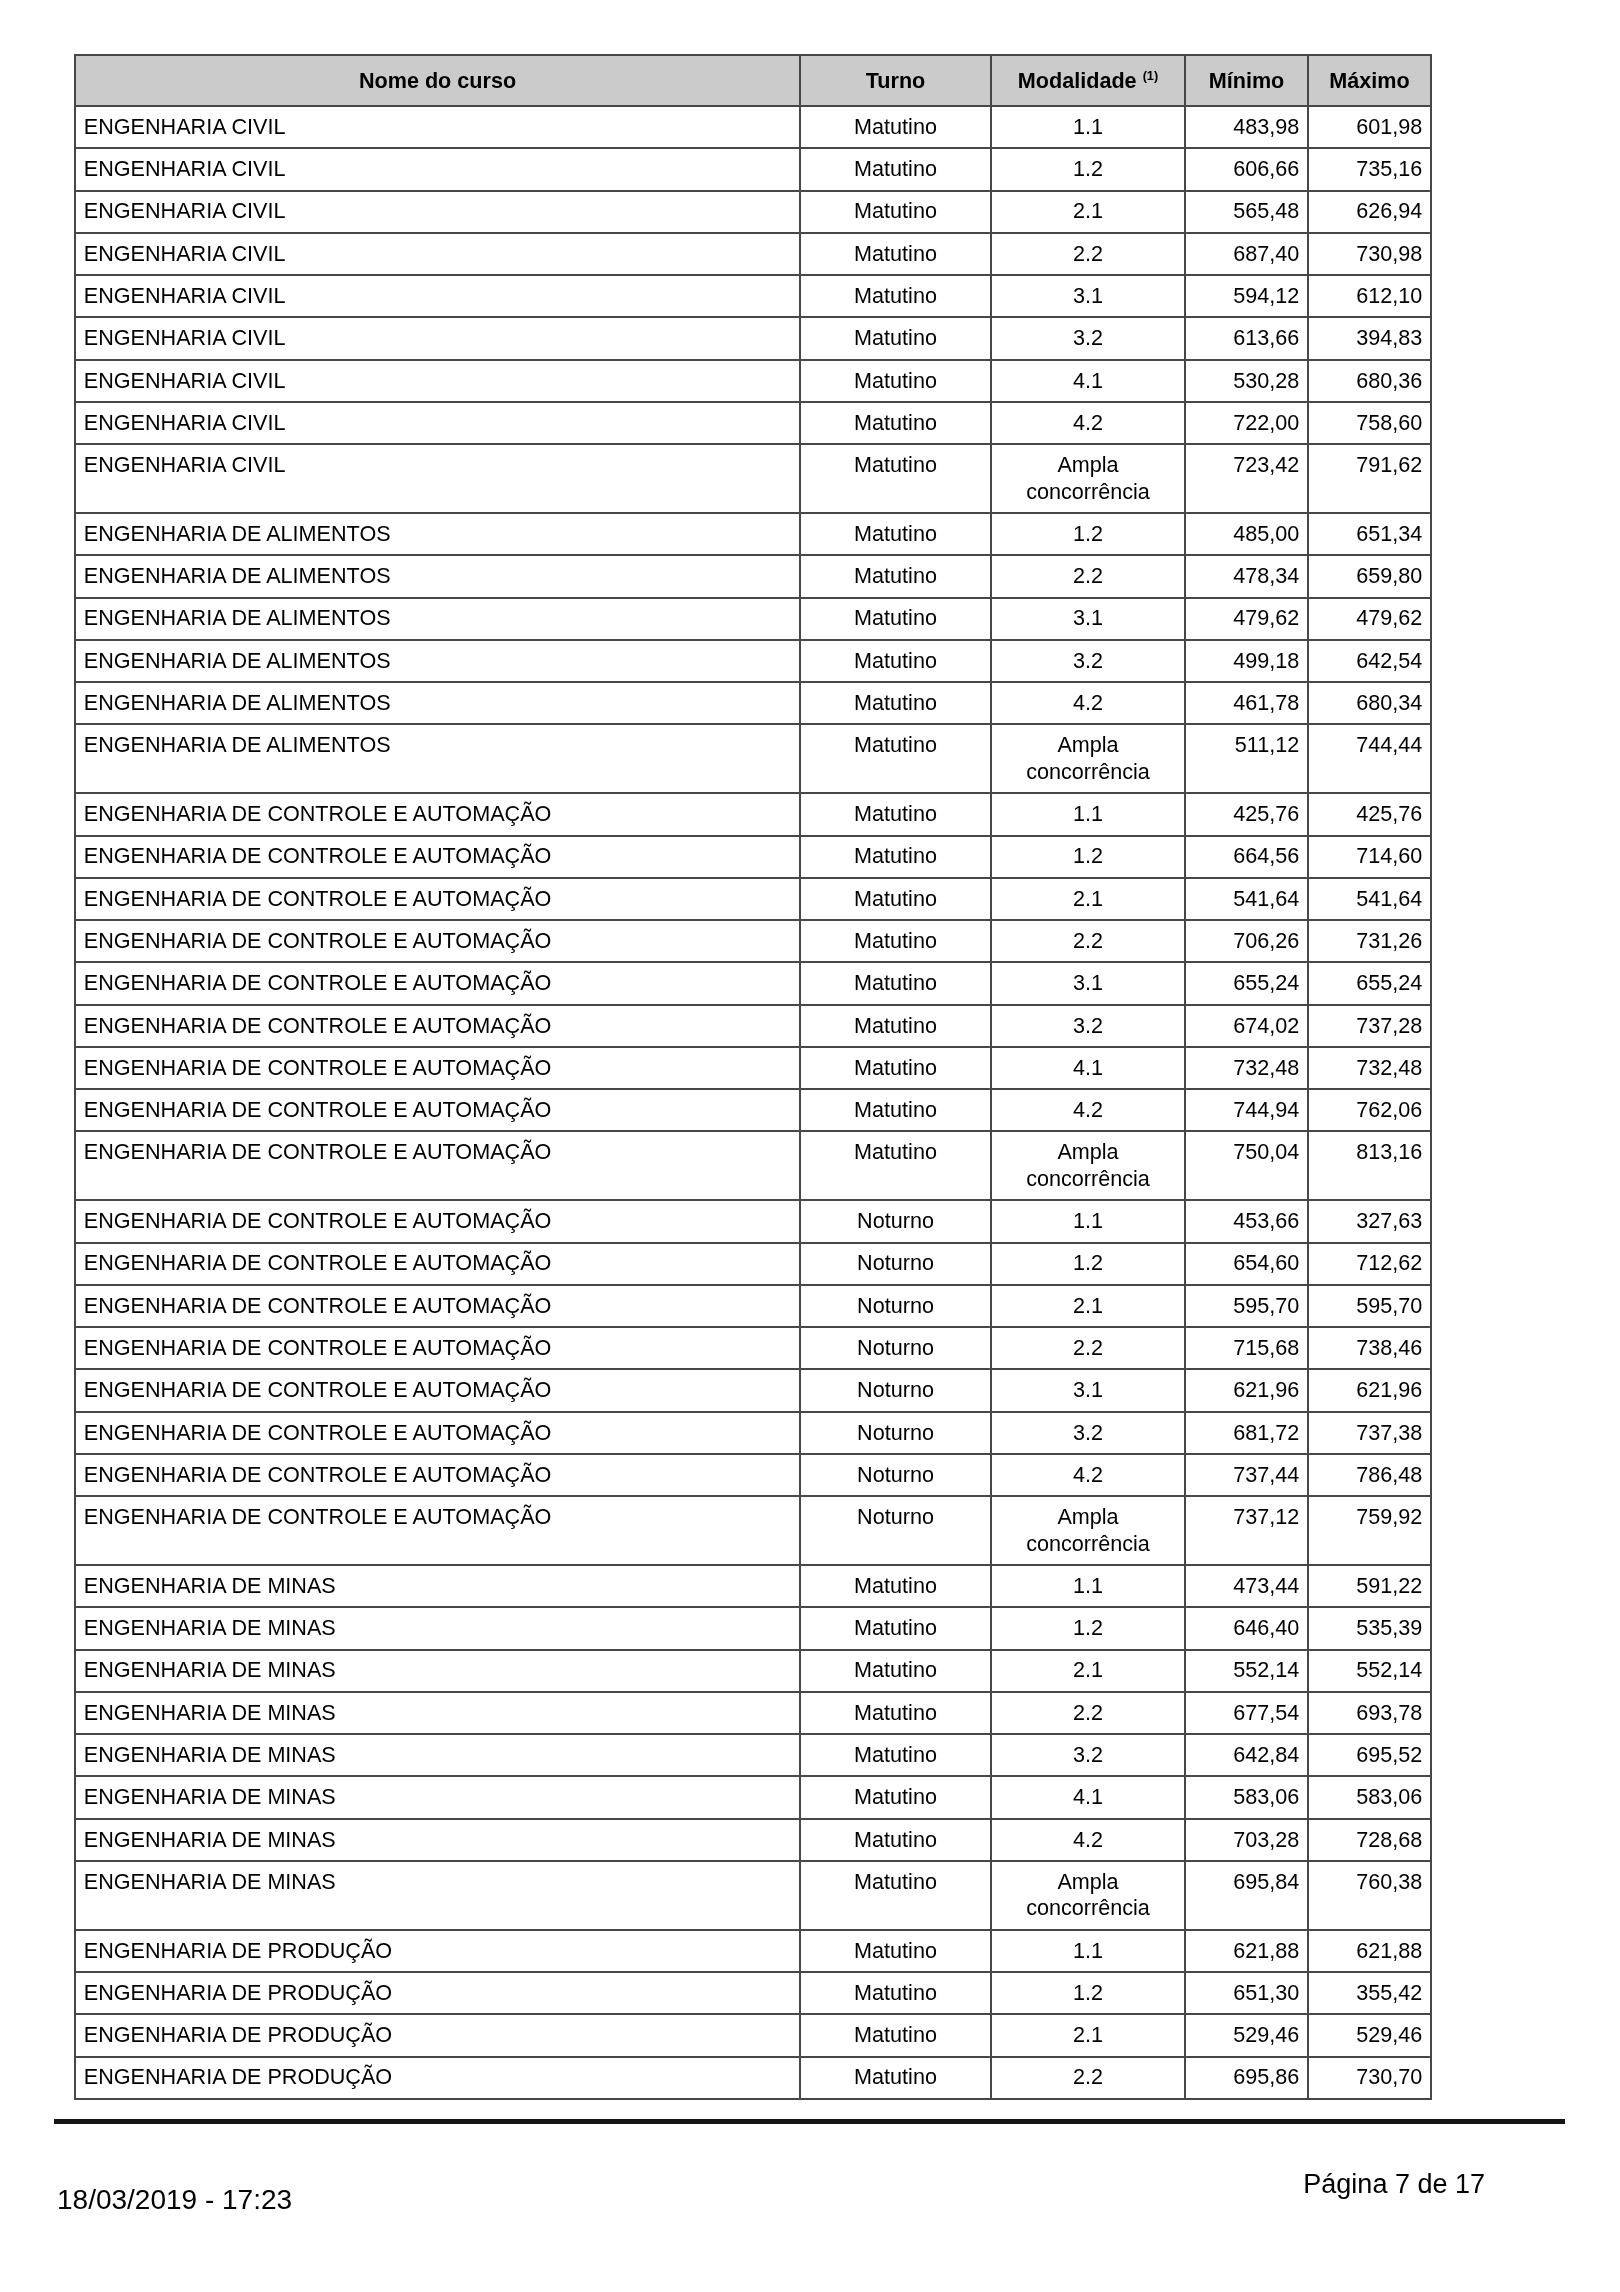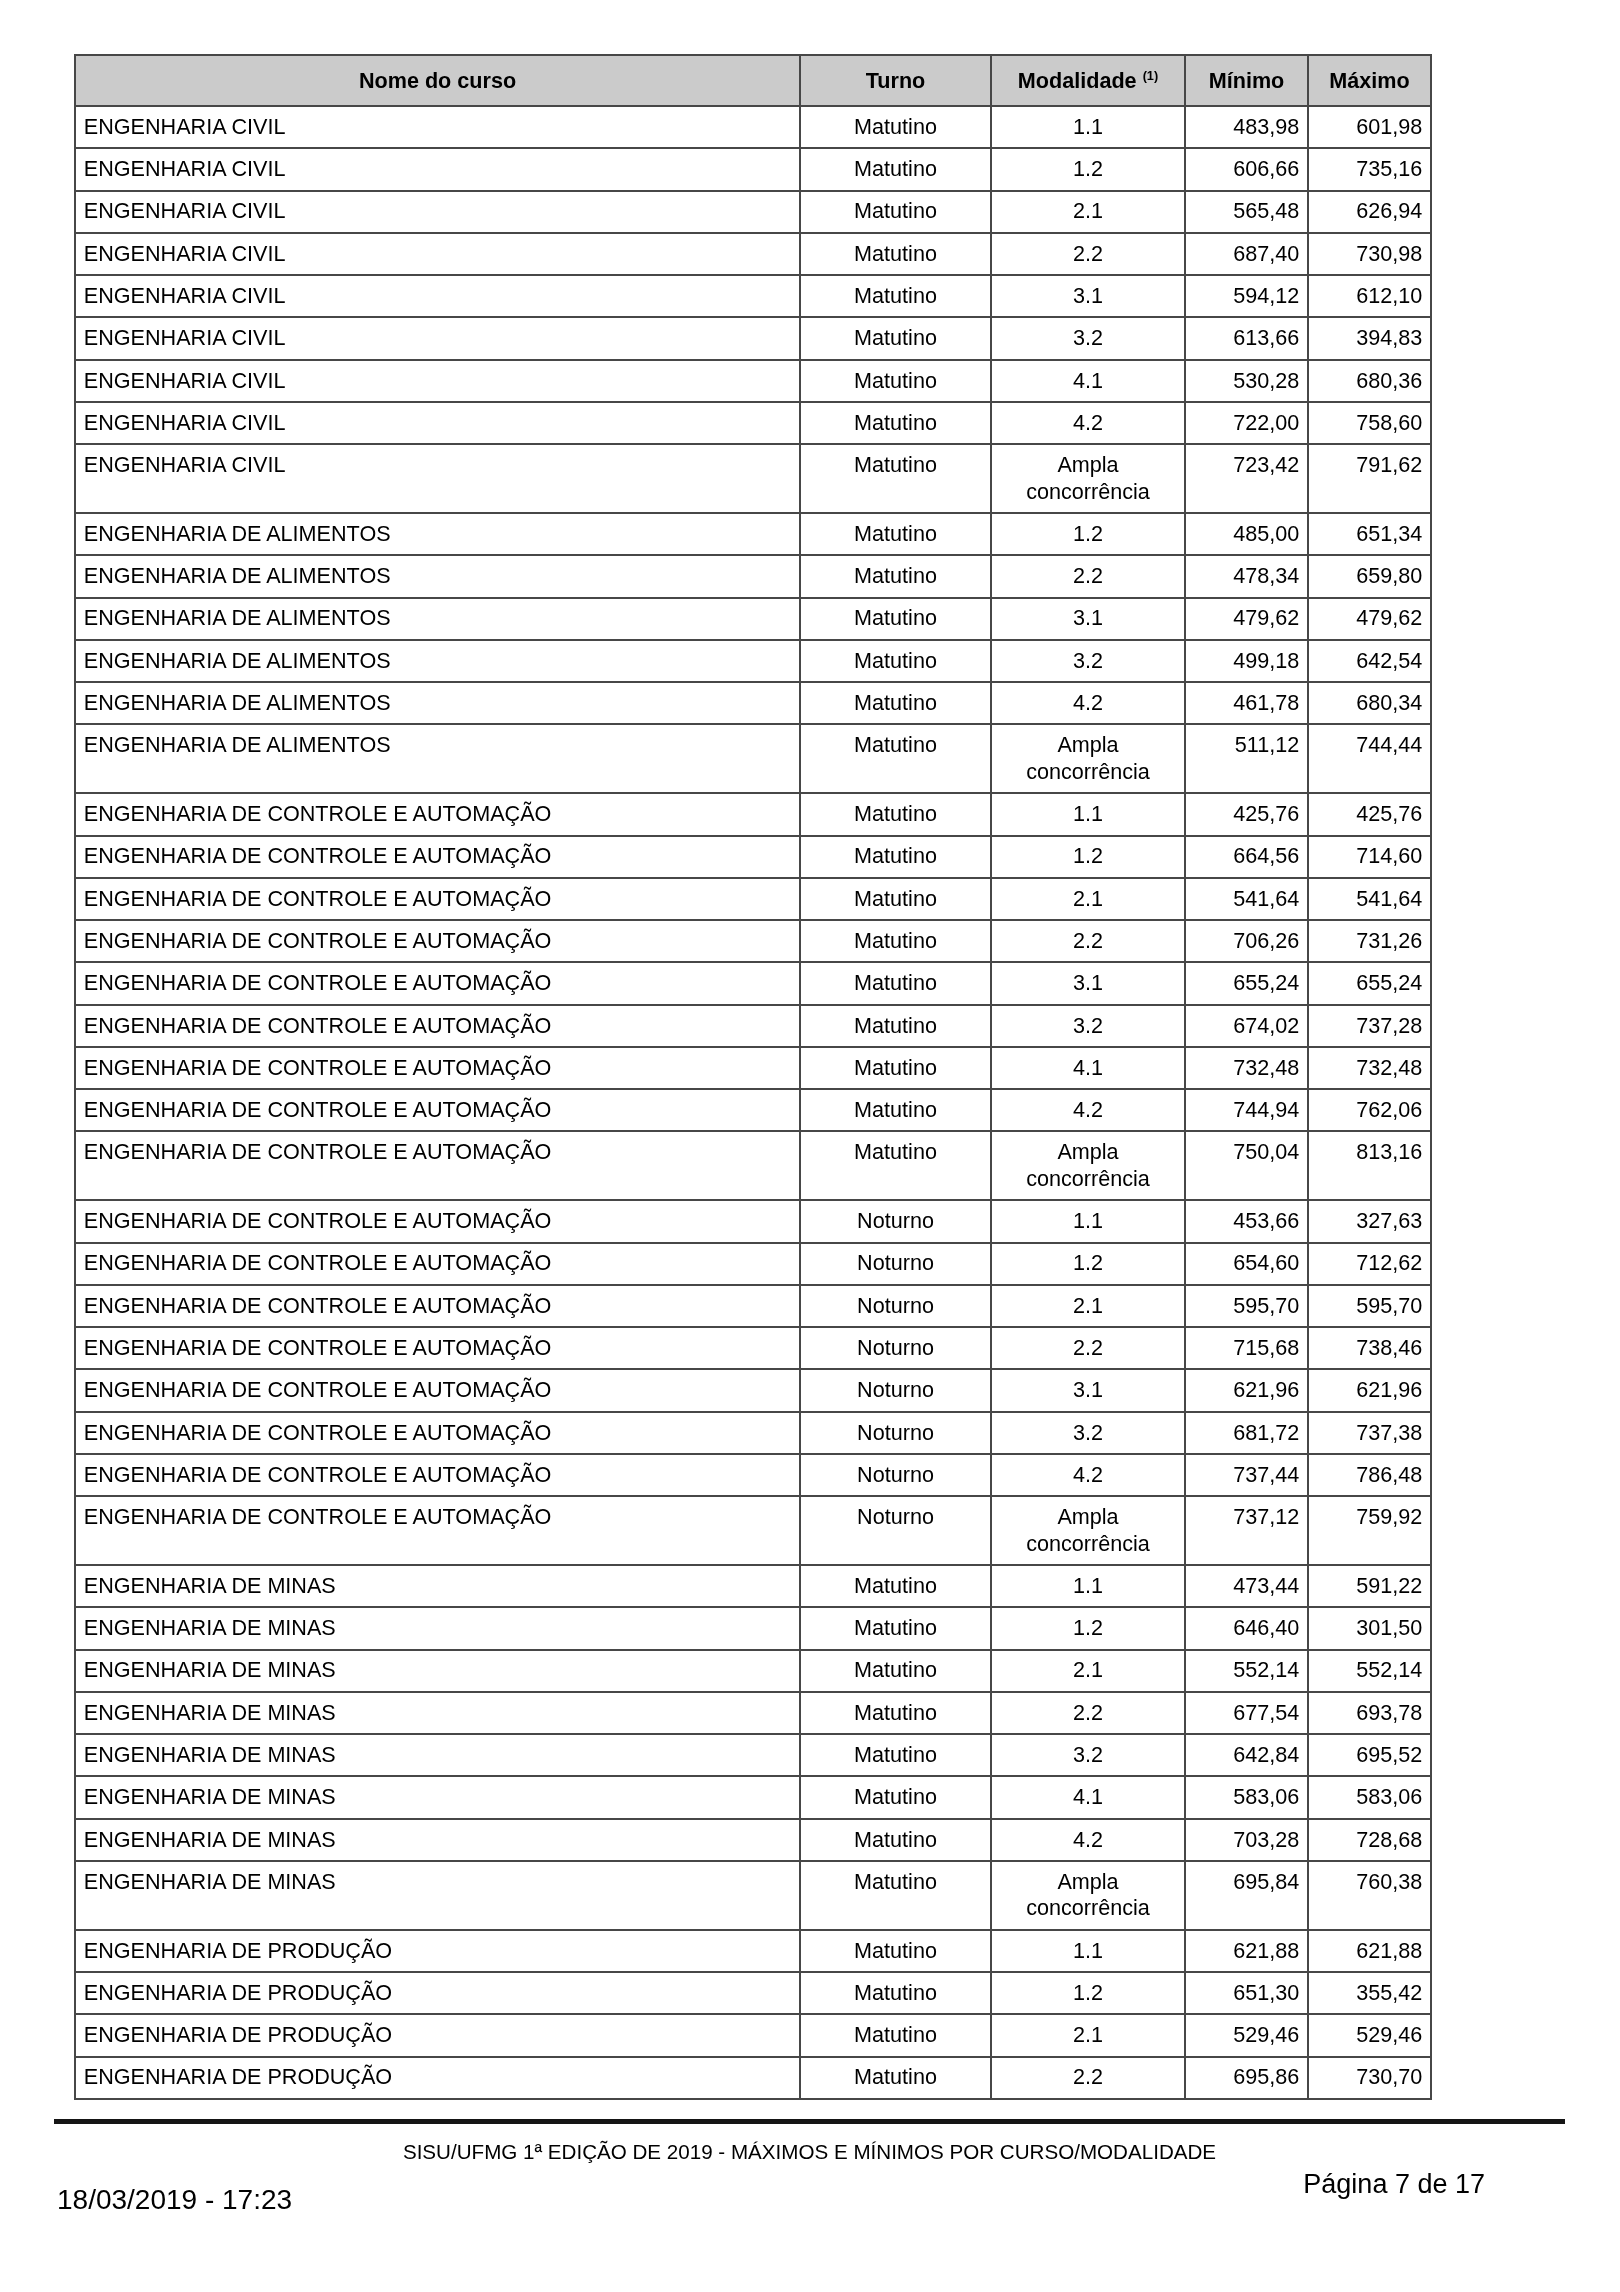--- a/index.html
+++ b/index.html
@@ -336,21 +336,21 @@
       <td class="c-turno">Matutino</td>
       <td class="c-mod">1.1</td>
       <td class="c-num">473,44</td>
       <td class="c-num">591,22</td>
     </tr>
         <tr>
       <td class="c-course">ENGENHARIA DE MINAS</td>
       <td class="c-turno">Matutino</td>
       <td class="c-mod">1.2</td>
       <td class="c-num">646,40</td>
-      <td class="c-num">301,50</td>
+      <td class="c-num">535,39</td>
     </tr>
         <tr>
       <td class="c-course">ENGENHARIA DE MINAS</td>
       <td class="c-turno">Matutino</td>
       <td class="c-mod">2.1</td>
       <td class="c-num">552,14</td>
       <td class="c-num">552,14</td>
     </tr>
         <tr>
       <td class="c-course">ENGENHARIA DE MINAS</td>
@@ -412,18 +412,17 @@
       <td class="c-course">ENGENHARIA DE PRODUÇÃO</td>
       <td class="c-turno">Matutino</td>
       <td class="c-mod">2.2</td>
       <td class="c-num">695,86</td>
       <td class="c-num">730,70</td>
     </tr>
       </tbody>
   </table>
 
   <div class="footer-line"></div>
-  <div class="footer-title">SISU/UFMG 1ª EDIÇÃO DE 2019 - MÁXIMOS E MÍNIMOS POR CURSO/MODALIDADE</div>
   <div class="footer-date">18/03/2019 - 17:23</div>
   <div class="footer-page">Página 7 de 17</div>
 
 </div>
 
 
 </body></html>

